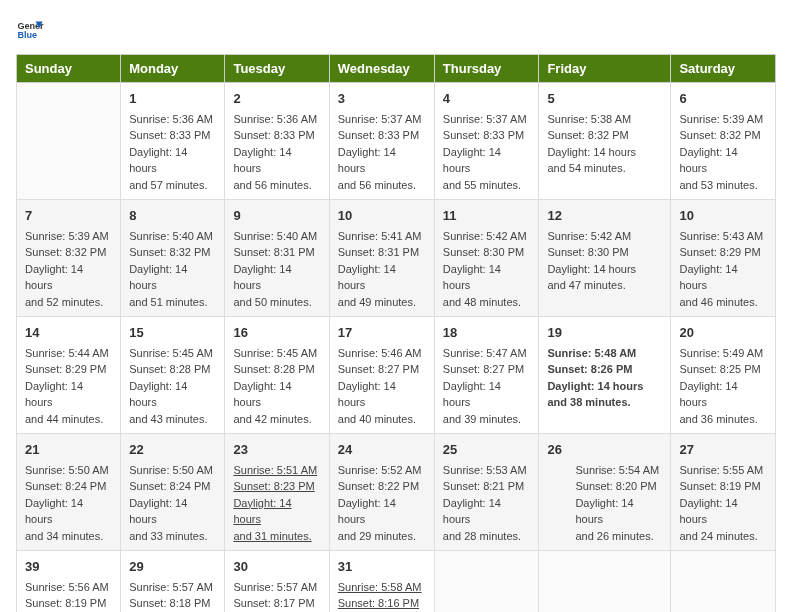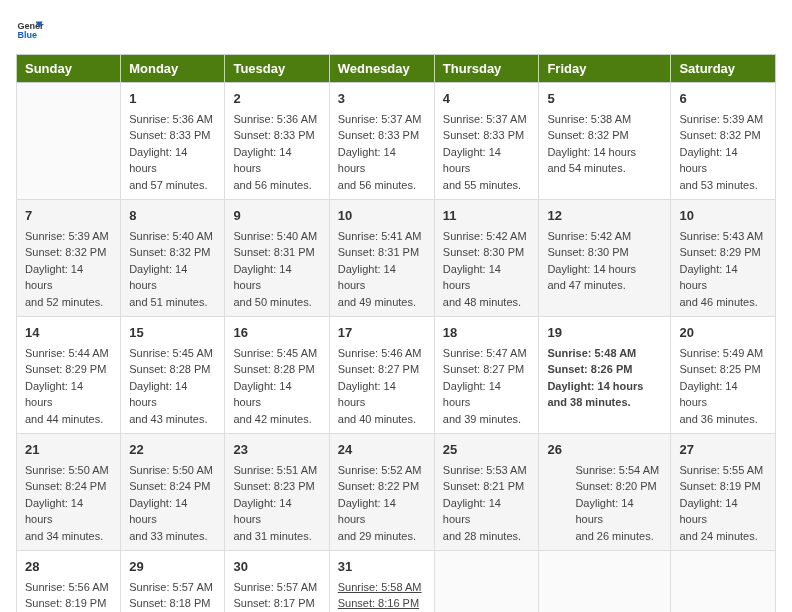--- a/index.html
+++ b/index.html
@@ -267,21 +267,21 @@
         </td>
         <td>
           <span class="day-number">22</span>
           <div class="day-info" style="white-space: pre-line;">Sunrise: 5:50 AM
 Sunset: 8:24 PM
 Daylight: 14 hours
 and 33 minutes.</div>
         </td>
         <td>
           <span class="day-number">23</span>
-          <div class="day-info" style="white-space: pre-line;">Sunrise: 5:51 AM
+          <div class="day-info" style="white-space: pre-line; text-decoration: underline;">Sunrise: 5:51 AM
 Sunset: 8:23 PM
 Daylight: 14 hours
 and 31 minutes.</div>
         </td>
         <td>
           <span class="day-number">24</span>
           <div class="day-info" style="white-space: pre-line;">Sunrise: 5:52 AM
 Sunset: 8:22 PM
 Daylight: 14 hours
 and 29 minutes.</div>
@@ -303,21 +303,21 @@
         <td>
           <span class="day-number">27</span>
           <div class="day-info" style="white-space: pre-line;">Sunrise: 5:55 AM
 Sunset: 8:19 PM
 Daylight: 14 hours
 and 24 minutes.</div>
         </td>
       </tr>
       <tr>
         <td>
-          <span class="day-number">28</span>
+          <span class="day-number">39</span>
           <div class="day-info" style="white-space: pre-line;">Sunrise: 5:56 AM
 Sunset: 8:19 PM
 Daylight: 14 hours
 and 22 minutes.</div>
         </td>
         <td>
           <span class="day-number">29</span>
           <div class="day-info" style="white-space: pre-line;">Sunrise: 5:57 AM
 Sunset: 8:18 PM
 Daylight: 14 hours

